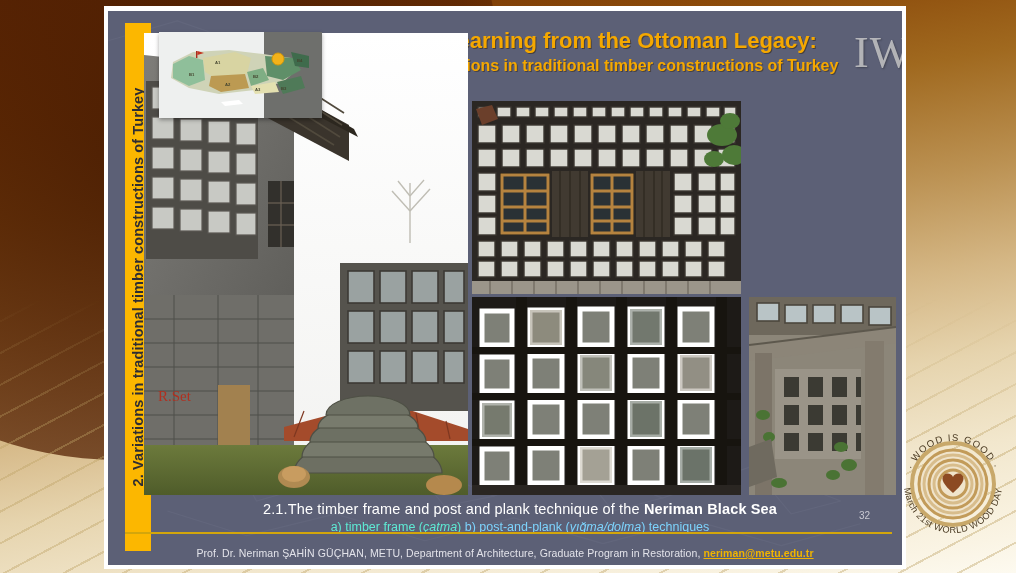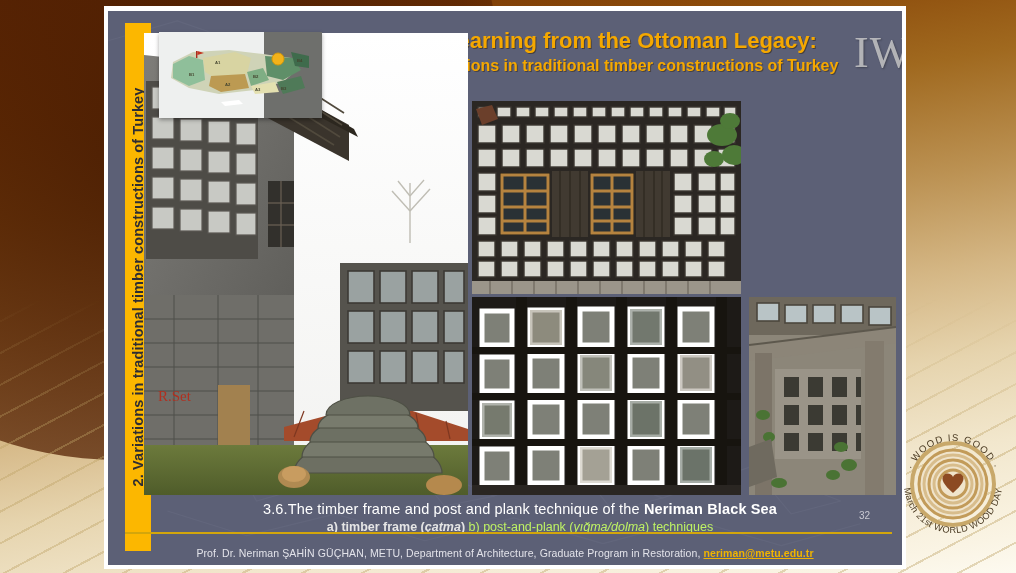--- a/index.html
+++ b/index.html
@@ -153,23 +153,23 @@
     line-height: 1.25;
     letter-spacing: .15px;
   }
   .caption-l1 b { font-weight: bold; }
   .caption-l2 {
     margin-top: 2px;
     font-size: 12.5px;
     color: #ffffff;
     line-height: 1.25;
   }
-  .cap-gold { color: #e5e5e5; font-weight: bold; }
+  .cap-gold { color: #5eead4; font-weight: normal; }
   .cap-gold i, .cap-wh i { font-style: italic; }
-  .cap-wh { color: #bef264; }
+  .cap-wh { color: #7dd3fc; }
 
   
   .slide-number {
     position: absolute;
     right: 32px; bottom: 44px;
     font-size: 10px;
     color: #c9c9d2;
   }
 
   
@@ -656,21 +656,21 @@
               <rect x="37" y="19" width="1.4" height="7" fill="#aa2b1e"></rect>
               <path d="M38.4 19 L45 21 L38.4 23 Z" fill="#c4331f"></path>
             </g>
 
         <path d="M62 70 L80 68 L84 72 L66 74 Z" fill="#ffffff"></path>
       </svg>
     </div>
 
     <div class="caption">
       <div class="caption-l1">
-        <span>3.6.The timber frame and post and plank technique of the </span><b>Neriman Black Sea</b>
+        <span>2.1.The timber frame and post and plank technique of the </span><b>Neriman Black Sea</b>
       </div>
       <div class="caption-l2">
         <span class="cap-gold"><span>a) timber frame (</span><i>çatma</i><span>)</span></span><span class="cap-wh"><span>  b) post-and-plank (</span><i>yığma/dolma</i><span>) techniques</span></span>
       </div>
     </div>
 
     <div class="slide-number">32</div>
 
     <div class="footer-rule"></div>
     <div class="footer">

